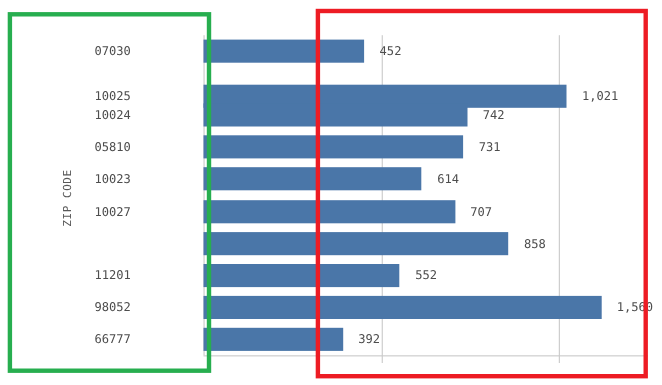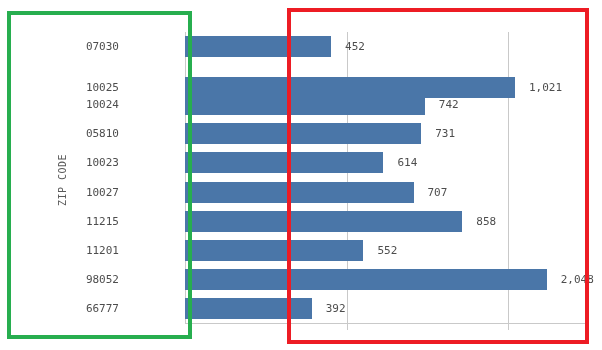--- a/index.html
+++ b/index.html
@@ -177,33 +177,32 @@
             <div class="tick-label" style="line-height: 29.1px; height: 29.1px;">10023</div>
             <div class="bar" style="width: 198.445px; background: rgb(74, 118, 168); top: 4.05px;"></div>
             <div class="bar-value" style="left: 198.445px; line-height: 29.1px; height: 29.1px;">614</div>
           </div>
           <div class="bar-row" style="top: 145.5px; height: 29.1px;">
             <div class="tick-label" style="line-height: 29.1px; height: 29.1px;">10027</div>
             <div class="bar" style="width: 228.502px; background: rgb(74, 118, 168); top: 4.05px;"></div>
             <div class="bar-value" style="left: 228.502px; line-height: 29.1px; height: 29.1px;">707</div>
           </div>
           <div class="bar-row" style="top: 174.6px; height: 29.1px;">
-            <div class="tick-label" style="line-height: 29.1px; height: 29.1px;">11215</div>
             <div class="bar" style="width: 277.306px; background: rgb(74, 118, 168); top: 4.05px;"></div>
             <div class="bar-value" style="left: 277.306px; line-height: 29.1px; height: 29.1px;">858</div>
           </div>
           <div class="bar-row" style="top: 203.7px; height: 29.1px;">
             <div class="tick-label" style="line-height: 29.1px; height: 29.1px;">11201</div>
             <div class="bar" style="width: 178.406px; background: rgb(74, 118, 168); top: 4.05px;"></div>
             <div class="bar-value" style="left: 178.406px; line-height: 29.1px; height: 29.1px;">552</div>
           </div>
           <div class="bar-row" style="top: 232.8px; height: 29.1px;">
             <div class="tick-label" style="line-height: 29.1px; height: 29.1px;">98052</div>
             <div class="bar" style="width: 361.661px; background: rgb(74, 118, 168); top: 4.05px;"></div>
-            <div class="bar-value" style="left: 361.661px; line-height: 29.1px; height: 29.1px;">2,048</div>
+            <div class="bar-value" style="left: 361.661px; line-height: 29.1px; height: 29.1px;">1,560</div>
           </div>
           <div class="bar-row" style="top: 261.9px; height: 29.1px;">
             <div class="tick-label" style="line-height: 29.1px; height: 29.1px;">66777</div>
             <div class="bar" style="width: 126.694px; background: rgb(74, 118, 168); top: 4.05px;"></div>
             <div class="bar-value" style="left: 126.694px; line-height: 29.1px; height: 29.1px;">392</div>
           </div>
         </div>
     </div>
 
   </div>

